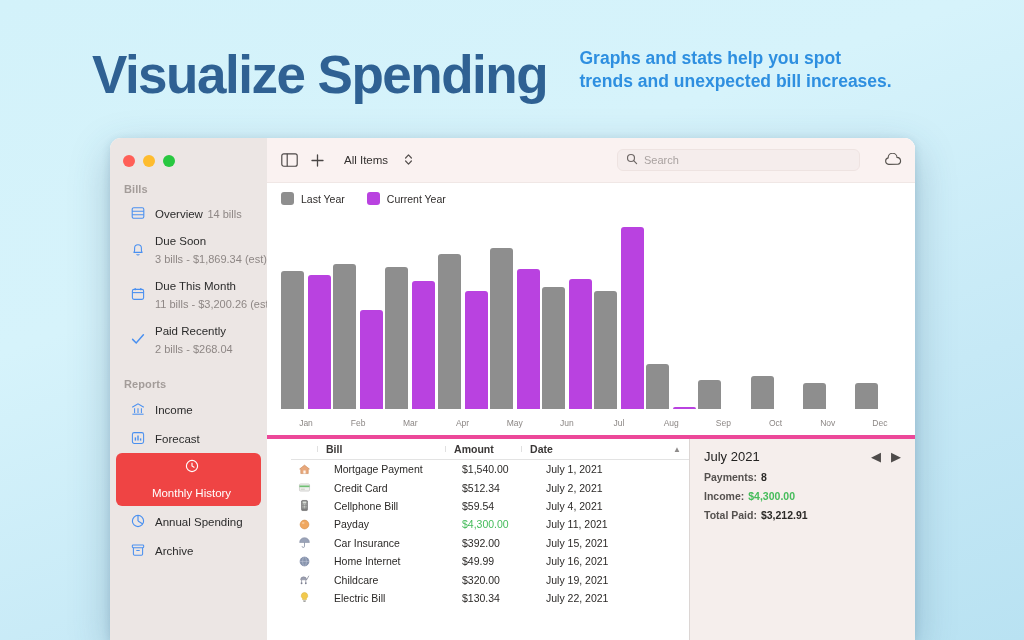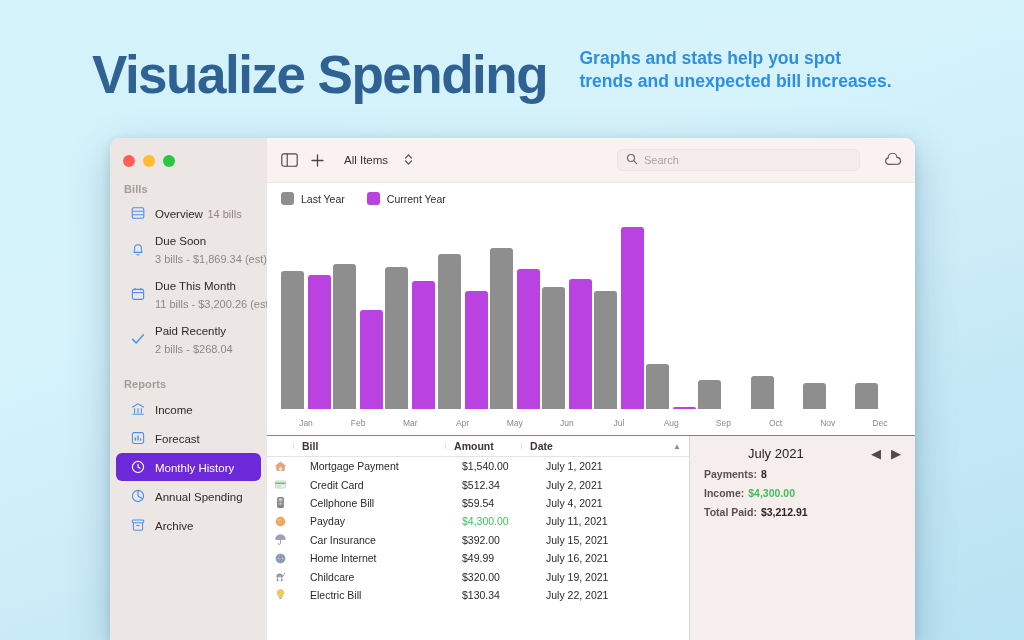--- a/index.html
+++ b/index.html
@@ -47,21 +47,21 @@
 
   .sb-group-title {
     font-size: 11px; color: #a39c99; font-weight: 700;
     padding: 16px 0 5px 14px; letter-spacing: .1px;
   }
   .sb-item {
     display: flex; align-items: center; gap: 9px;
     padding: 4px 8px 4px 14px; margin: 0 6px 1px 6px;
     border-radius: 6px; cursor: default;
   }
-  .sb-item.selected { background: #6d28d9; }
+  .sb-item.selected { background: #ef4444; flex-direction: column; }
   .sb-ico { width: 16px; height: 16px; flex: 0 0 16px; color: #4a90f0; }
   .sb-item.selected .sb-ico { color: #fff; }
   .sb-ico svg { display: block; width: 16px; height: 16px; }
   .sb-text { min-width: 0; }
   .sb-title { font-size: 11.5px; color: #2b2b2b; line-height: 14px; white-space: nowrap; }
   .sb-sub { font-size: 11px; color: #8e8785; line-height: 12px; white-space: nowrap; }
   .sb-item.selected .sb-title { color: #fff; }
   .sb-item.reports { padding-top: 5px; padding-bottom: 5px; }
 
   
@@ -101,21 +101,21 @@
   .mgroup { display: flex; align-items: flex-end; gap: 4px; position: relative; height: 100%; }
   .bar { width: 23px; border-radius: 3px 3px 0 0; }
   .bar.prev { background: #8e8e8e; }
   .bar.curr { background: #b942e0; }
   .mlabel {
     position: absolute; bottom: -19px; left: 0; right: 0; text-align: center;
     font-size: 8.5px; color: #8c8785;
   }
 
   
-  #bottom { flex: 1; display: flex; min-height: 0; border-top: 1px solid #ec4899; }
+  #bottom { flex: 1; display: flex; min-height: 0; border-top: 4px solid #ec4899; padding-left: 24px; }
   #table-pane { flex: 1; min-width: 0; background: #fff; display: flex; flex-direction: column; }
   #thead {
     display: flex; align-items: center; height: 21px; flex: 0 0 21px;
     font-size: 10.5px; color: #3a3736; font-weight: 600;
     border-bottom: 1px solid #e3e3e3; background: #fff;
   }
   #thead .th { padding-left: 9px; position: relative; }
   .th.sep::before {
     content: ""; position: absolute; left: 0; top: 3px; bottom: 3px; width: 1px; background: #e0e0e0;
   }
@@ -131,21 +131,21 @@
   }
   .trow > div { padding-left: 9px; overflow: hidden; white-space: nowrap; }
   .trow .col-icon { padding-left: 7px; display: flex; align-items: center; }
   .amt.income { color: #45bc5b; }
 
   
   #detail {
     flex: 0 0 226px; background: #f5eeec; border-left: 1px solid #dcd6d4;
     padding: 10px 14px 0 14px;
   }
-  #detail-head { display: flex; align-items: center; margin-left: 44px; }
+  #detail-head { display: flex; align-items: center; }
   #detail-title { font-size: 13px; color: #232221; }
   #detail-nav { margin-left: auto; display: flex; gap: 10px; color: #4e4b4a; }
   #detail-nav span { cursor: default; font-size: 13px; line-height: 13px; }
   .stat { font-size: 10.5px; color: #55514f; font-weight: 600; margin-top: 7px; }
   .stat .v { font-weight: 700; color: #2b2927; margin-left: 4px; }
   .stat .v.green { color: #45bc5b; }
   .stat:first-of-type { margin-top: 14px; }
 </style>
 </head>
 <body>

